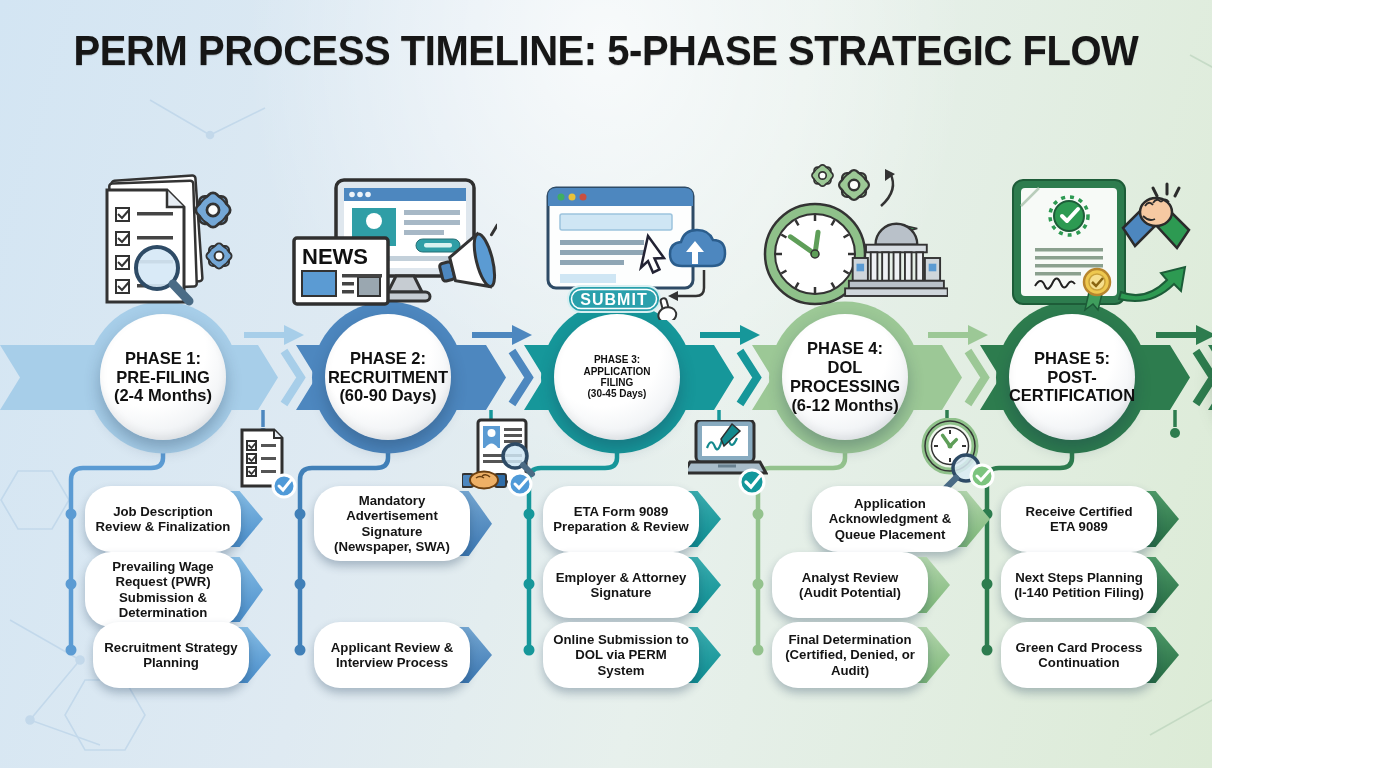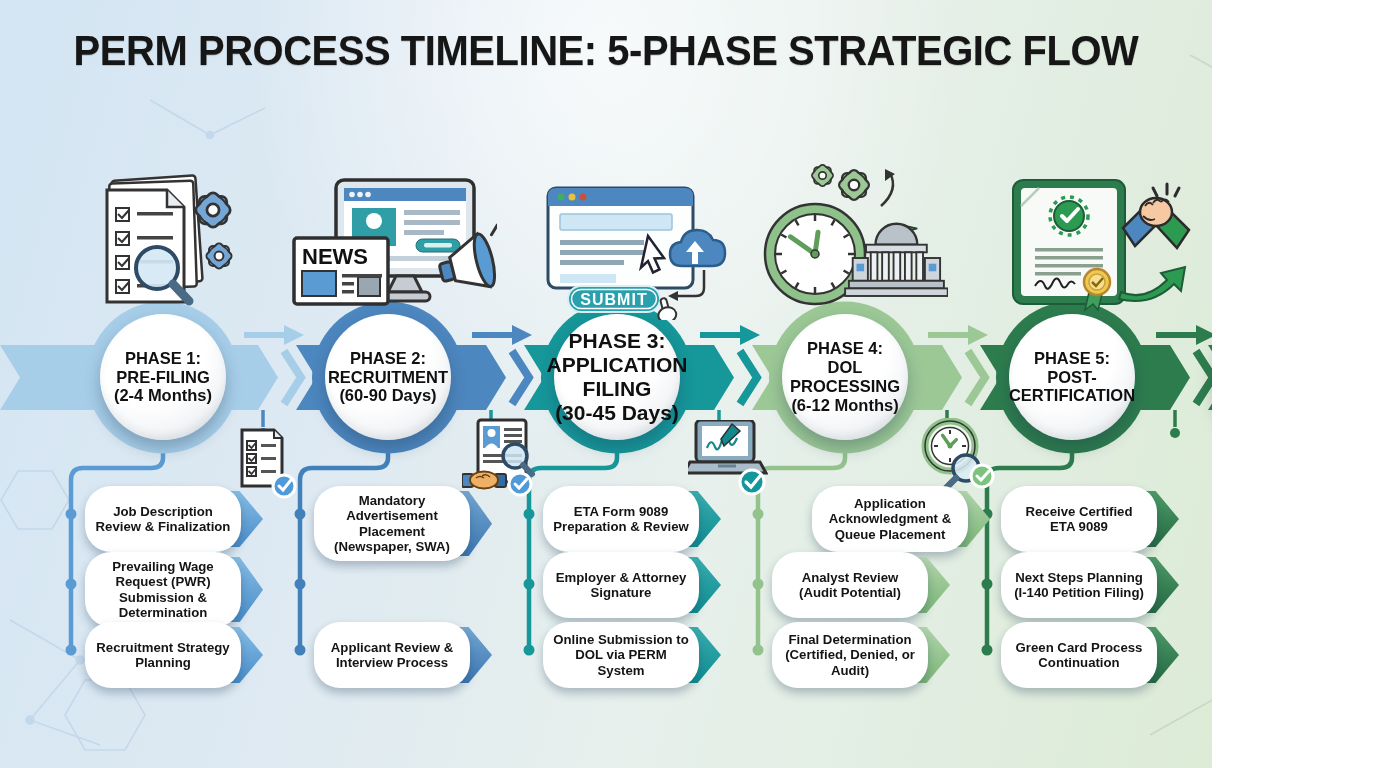--- a/index.html
+++ b/index.html
@@ -428,21 +428,21 @@
   <div class="pcirc" style="left:100px;top:314px">
       <span class="pre">PHASE 1:
 PRE-FILING
 (2-4 Months)</span>
     </div>
   <div class="pcirc" style="left:325px;top:314px">
       <span class="pre">PHASE 2:
 RECRUITMENT
 (60-90 Days)</span>
     </div>
-  <div class="pcirc" style="left:554px;top:314px;font-size:21px">
+  <div class="pcirc" style="left:554px;top:314px;font-size:10px">
       <span class="pre">PHASE 3:
 APPLICATION
 FILING
 (30-45 Days)</span>
     </div>
   <div class="pcirc" style="left:782px;top:314px">
       <span class="pre">PHASE 4:
 DOL
 PROCESSING
 (6-12 Months)</span>
@@ -488,31 +488,31 @@
     <div class="pill">
         <span>Job Description Review &amp; Finalization</span>
       </div>
   </div>
   <div class="item" style="left:85px;top:552px">
     <div class="tail t1"></div>
     <div class="pill">
         <span>Prevailing Wage Request (PWR) Submission &amp; Determination</span>
       </div>
   </div>
-  <div class="item" style="left:85px;top:622px">
+  <div class="item" style="left:93px;top:622px">
     <div class="tail t1"></div>
     <div class="pill">
         <span>Recruitment Strategy Planning</span>
       </div>
   </div>
 
   <div class="item" style="left:314px;top:486px">
     <div class="tail t2"></div>
     <div class="pill">
-        <span>Mandatory Advertisement Placement (Newspaper, SWA)</span>
+        <span>Mandatory Advertisement Signature (Newspaper, SWA)</span>
       </div>
   </div>
   <div class="item" style="left:314px;top:622px">
     <div class="tail t2"></div>
     <div class="pill">
         <span>Applicant Review &amp; Interview Process</span>
       </div>
   </div>
 
   <div class="item" style="left:543px;top:486px">

